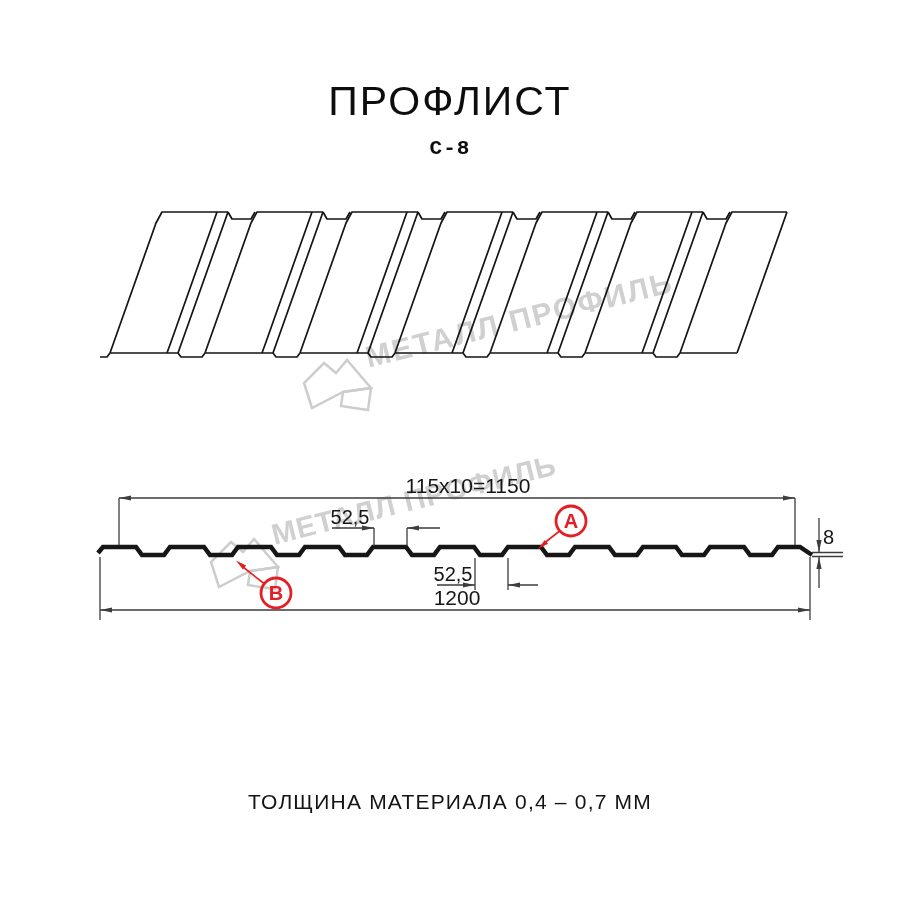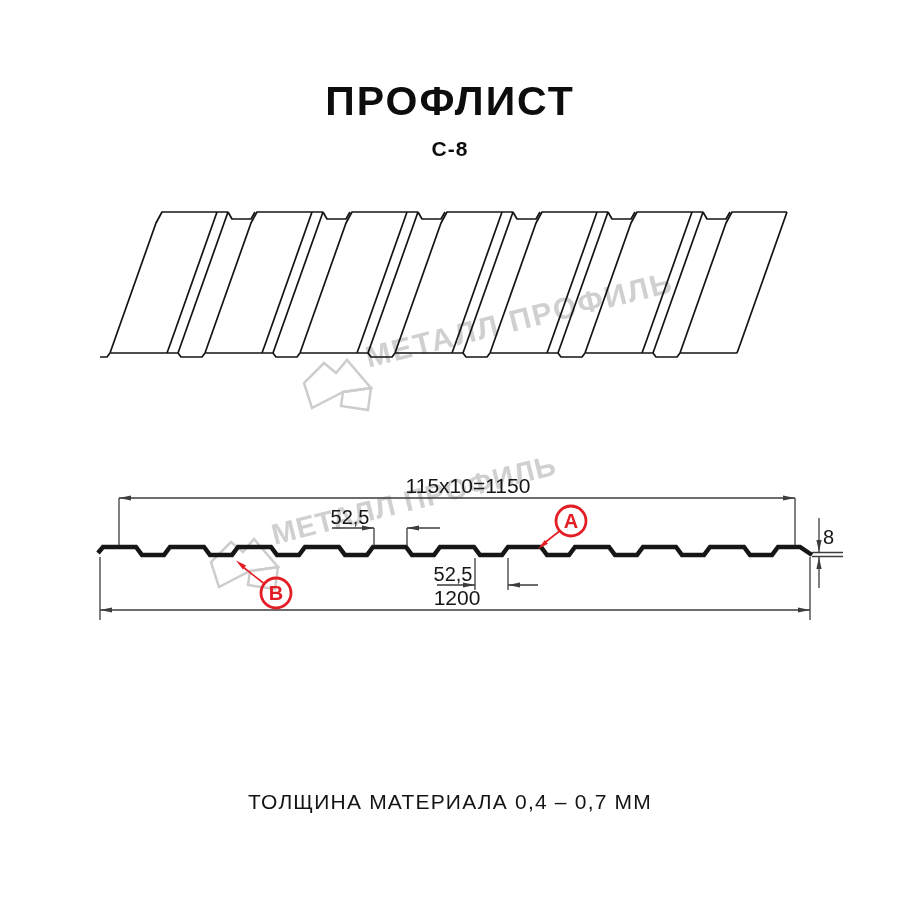--- a/index.html
+++ b/index.html
@@ -1,21 +1,21 @@
 <!DOCTYPE html>
 <html><head>
 <meta charset="utf-8">
 <style>
   html,body{margin:0;padding:0;background:#fff;}
   #stage{position:relative;width:900px;height:900px;background:#fff;overflow:hidden;
          font-family:"Liberation Sans",sans-serif;}
   .title{position:absolute;left:0;top:78px;width:100%;text-align:center;
-         font-size:41px;font-weight:700;letter-spacing:2px;color:#0d0d0d;}
+         font-size:41px;font-weight:400;letter-spacing:2px;color:#0d0d0d;}
   .subtitle{position:absolute;left:0;top:137px;width:100%;text-align:center;
-         font-size:21px;font-weight:600;letter-spacing:1px;color:#0d0d0d;}
+         font-size:21px;font-weight:600;letter-spacing:1px;color:#0d0d0d;font-family:Liberation Mono, monospace;}
   .footer-note{position:absolute;left:0;top:790px;width:100%;text-align:center;
          font-size:21px;font-weight:400;letter-spacing:1.2px;color:#141414;}
   .wm{position:absolute;color:#d0d0d0;font-weight:700;white-space:nowrap;
       transform-origin:left center;line-height:36px;z-index:1;}
   .wm1-text{left:366px;top:340px;font-size:30px;letter-spacing:2px;transform:rotate(-14deg);}
   .wm2-text{left:272px;top:517px;font-size:29px;letter-spacing:1px;transform:rotate(-14deg);}
   .wm-logo{position:absolute;z-index:1;}
   .wm1-logo{left:291px;top:346px;}
   .wm2-logo{left:198px;top:524px;}
   svg.layer{position:absolute;left:0;z-index:2;}

